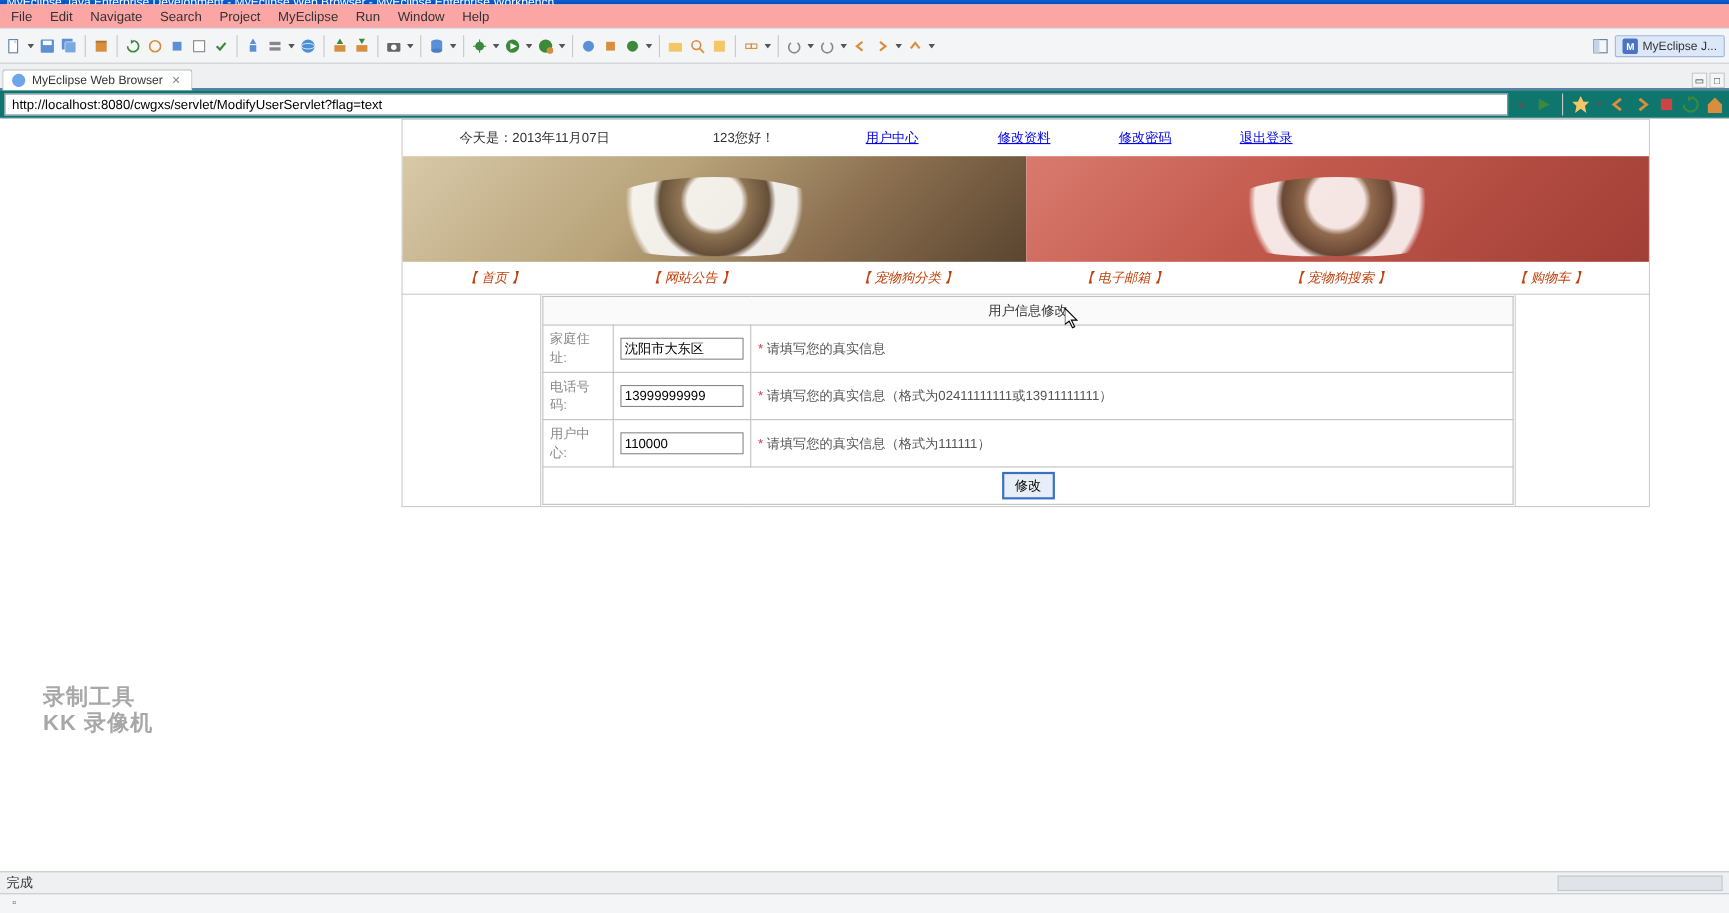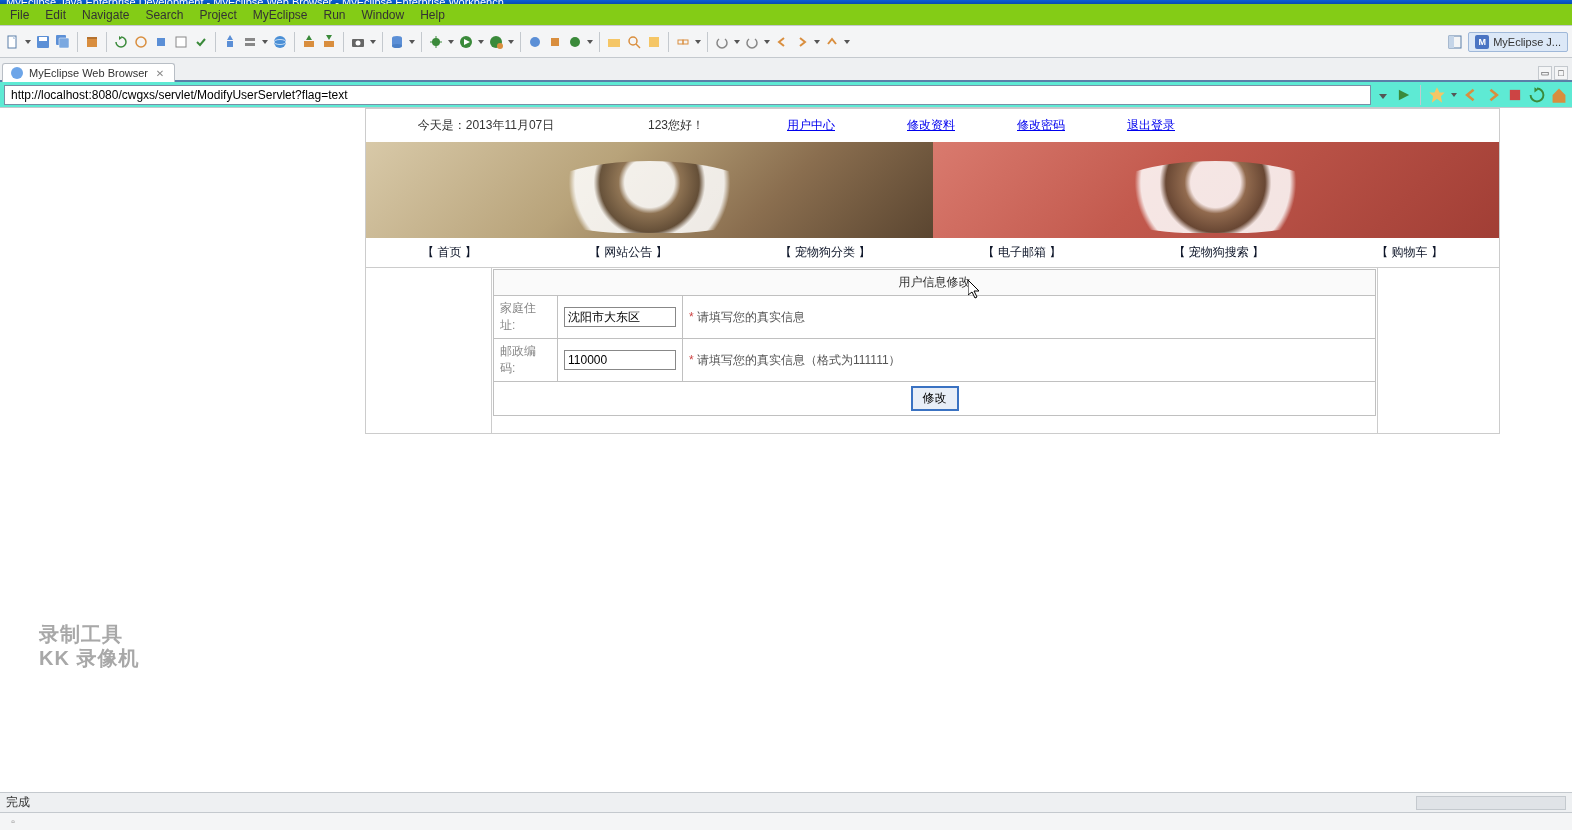--- a/index.html
+++ b/index.html
@@ -2,21 +2,21 @@
 <html><head>
 <meta charset="utf-8">
 <style>
 * { margin: 0; padding: 0; box-sizing: border-box; font-family: "Microsoft YaHei", Tahoma, Arial, sans-serif; }
 body { background: #fff; font-size: 12px; color: #333; overflow: hidden; width: 1572px; height: 830px; }
 
 
 .titlebar { background: linear-gradient(#0a5fd8, #084db0); height: 4px; color: #fff; font-size: 11px; padding-left: 6px; line-height: 4px; overflow: hidden; }
 
 
-.menubar { background: #84cc16; border-bottom: 1px solid #c4c9ce; height: 22px; display: flex; align-items: center; padding-left: 2px; }
+.menubar { background: #fca5a5; border-bottom: 1px solid #c4c9ce; height: 22px; display: flex; align-items: center; padding-left: 2px; }
 .menubar span { padding: 2px 8px; font-size: 12px; cursor: default; }
 
 
 .toolbar { background: #f4f5f6; border-bottom: 1px solid #c4c9ce; height: 32px; display: flex; align-items: center; padding: 0 4px; gap: 2px; }
 .tool-icon { width: 18px; height: 18px; display: inline-flex; align-items: center; justify-content: center; border-radius: 2px; }
 .tool-icon svg { width: 14px; height: 14px; }
 .tool-sep { width: 1px; height: 20px; background: #c4c9ce; margin: 0 3px; }
 .dropdown-arrow { width: 8px; height: 18px; display: inline-flex; align-items: center; justify-content: center; }
 .dropdown-arrow svg { width: 6px; height: 4px; }
 .toolbar-right { margin-left: auto; display: flex; align-items: center; gap: 4px; }
@@ -26,21 +26,21 @@
 
 .tabbar { background: #eef0f2; height: 24px; display: flex; align-items: flex-end; border-bottom: 2px solid #5a7fa8; padding-left: 2px; }
 .tab { background: linear-gradient(#fdfdfd, #eceef0); border: 1px solid #b8bec5; border-bottom: none; border-radius: 3px 3px 0 0; padding: 3px 8px; display: flex; align-items: center; gap: 6px; font-size: 11px; position: relative; top: 2px; margin-top: 32px; }
 .tab.active { background: #fff; }
 .tab-icon { width: 12px; height: 12px; background: #6da5e8; border-radius: 50%; display: inline-block; }
 .tab-close { width: 12px; height: 12px; display: inline-flex; align-items: center; justify-content: center; color: #888; font-size: 10px; }
 .tabbar-right { margin-left: auto; display: flex; gap: 2px; padding-right: 4px; }
 .tabbar-right .mini-btn { width: 14px; height: 14px; background: #f4f5f6; border: 1px solid #c4c9ce; font-size: 9px; display: inline-flex; align-items: center; justify-content: center; }
 
 
-.addressbar { background: #5eead4; height: 26px; display: flex; align-items: center; padding: 0 4px; border-bottom: 1px solid #c4c9ce; gap: 4px; }
+.addressbar { background: #0f766e; height: 26px; display: flex; align-items: center; padding: 0 4px; border-bottom: 1px solid #c4c9ce; gap: 4px; }
 .addr-input { flex: 1; background: #fff; border: 1px solid #7a8fa6; height: 20px; padding: 0 6px; font-size: 12px; }
 .addr-icon { width: 18px; height: 18px; display: inline-flex; align-items: center; justify-content: center; }
 .addr-arrow { padding: 0 4px; }
 
 
 .browser-body { background: #fff; height: calc(830px - 4px - 22px - 32px - 24px - 26px - 20px - 18px); overflow: auto; position: relative; }
 .page-wrap { width: 1135px; margin-left: 365px; }
 
 .top-user-bar { border: 1px solid #ccc; border-bottom: none; height: 34px; display: flex; align-items: center; font-size: 12px; color: #333; }
 .top-user-bar .segment { text-align: center; }
@@ -50,21 +50,21 @@
 .banner .dog.left { background: linear-gradient(135deg, #d8c9a8 0%, #b8a37a 40%, #8a6e4f 70%, #5a4530 100%); }
 .banner .dog.right { background: linear-gradient(135deg, #d97a6e 0%, #c35a4e 40%, #a13e35 100%); }
 .dog::after {
   content: ""; position: absolute; left: 30%; top: 20%; width: 40%; height: 75%;
   background: radial-gradient(circle at 50% 30%, #fff 0%, #fff 20%, #8a6e4f 25%, #5a4530 40%, #fff 45%, #fff 60%, transparent 65%);
   border-radius: 50% 50% 40% 40%;
   opacity: 0.85;
 }
 
 .nav-menu { border: 1px solid #ccc; border-top: none; height: 30px; display: flex; align-items: center; justify-content: space-around; font-size: 12px; }
-.nav-menu a { color: #0f172a; text-decoration: none; padding: 0 4px; }
+.nav-menu a { color: #c2410c; text-decoration: none; padding: 0 4px; font-style: italic; }
 
 .form-area { display: flex; border: 1px solid #ccc; border-top: none; min-height: 166px; }
 .form-left-pad { width: 126px; border-right: 1px solid #ccc; }
 .form-right-pad { width: 122px; border-left: 1px solid #ccc; }
 .form-center { flex: 1; padding: 1px; }
 .form-tbl { width: 100%; border-collapse: collapse; }
 .form-tbl td { border: 1px solid #c0c0c0; padding: 4px 6px; font-size: 12px; vertical-align: middle; height: 26px; }
 .form-tbl .hdr { text-align: center; background: #fafafa; }
 .form-tbl .lbl { color: #888; width: 64px; }
 .form-tbl .inp { width: 120px; text-decoration: underline; }
@@ -465,21 +465,26 @@
           <tbody>
               <tr>
                 <td colspan="3" class="hdr">用户信息修改</td>
               </tr>
           <tr>
             <td class="lbl">家庭住址:</td>
             <td class="inp"><input type="text" value="沈阳市大东区" style=""></td>
             <td class="hint"><span class="star">*</span> <span>请填写您的真实信息</span></td>
           </tr>
           <tr>
-            <td class="lbl">邮政编码:</td>
+            <td class="lbl">电话号码:</td>
+            <td class="inp"><input type="text" value="13999999999" style=""></td>
+            <td class="hint"><span class="star">*</span> <span>请填写您的真实信息（格式为02411111111或13911111111）</span></td>
+          </tr>
+          <tr>
+            <td class="lbl">用户中心:</td>
             <td class="inp"><input type="text" value="110000" style=""></td>
             <td class="hint"><span class="star">*</span> <span>请填写您的真实信息（格式为111111）</span></td>
           </tr>
           <tr>
                 <td colspan="3" class="btn-cell"><button class="submit-btn">修改</button></td>
               </tr>
         </tbody>
           </table>
       </div>
       <div class="form-right-pad"></div>

